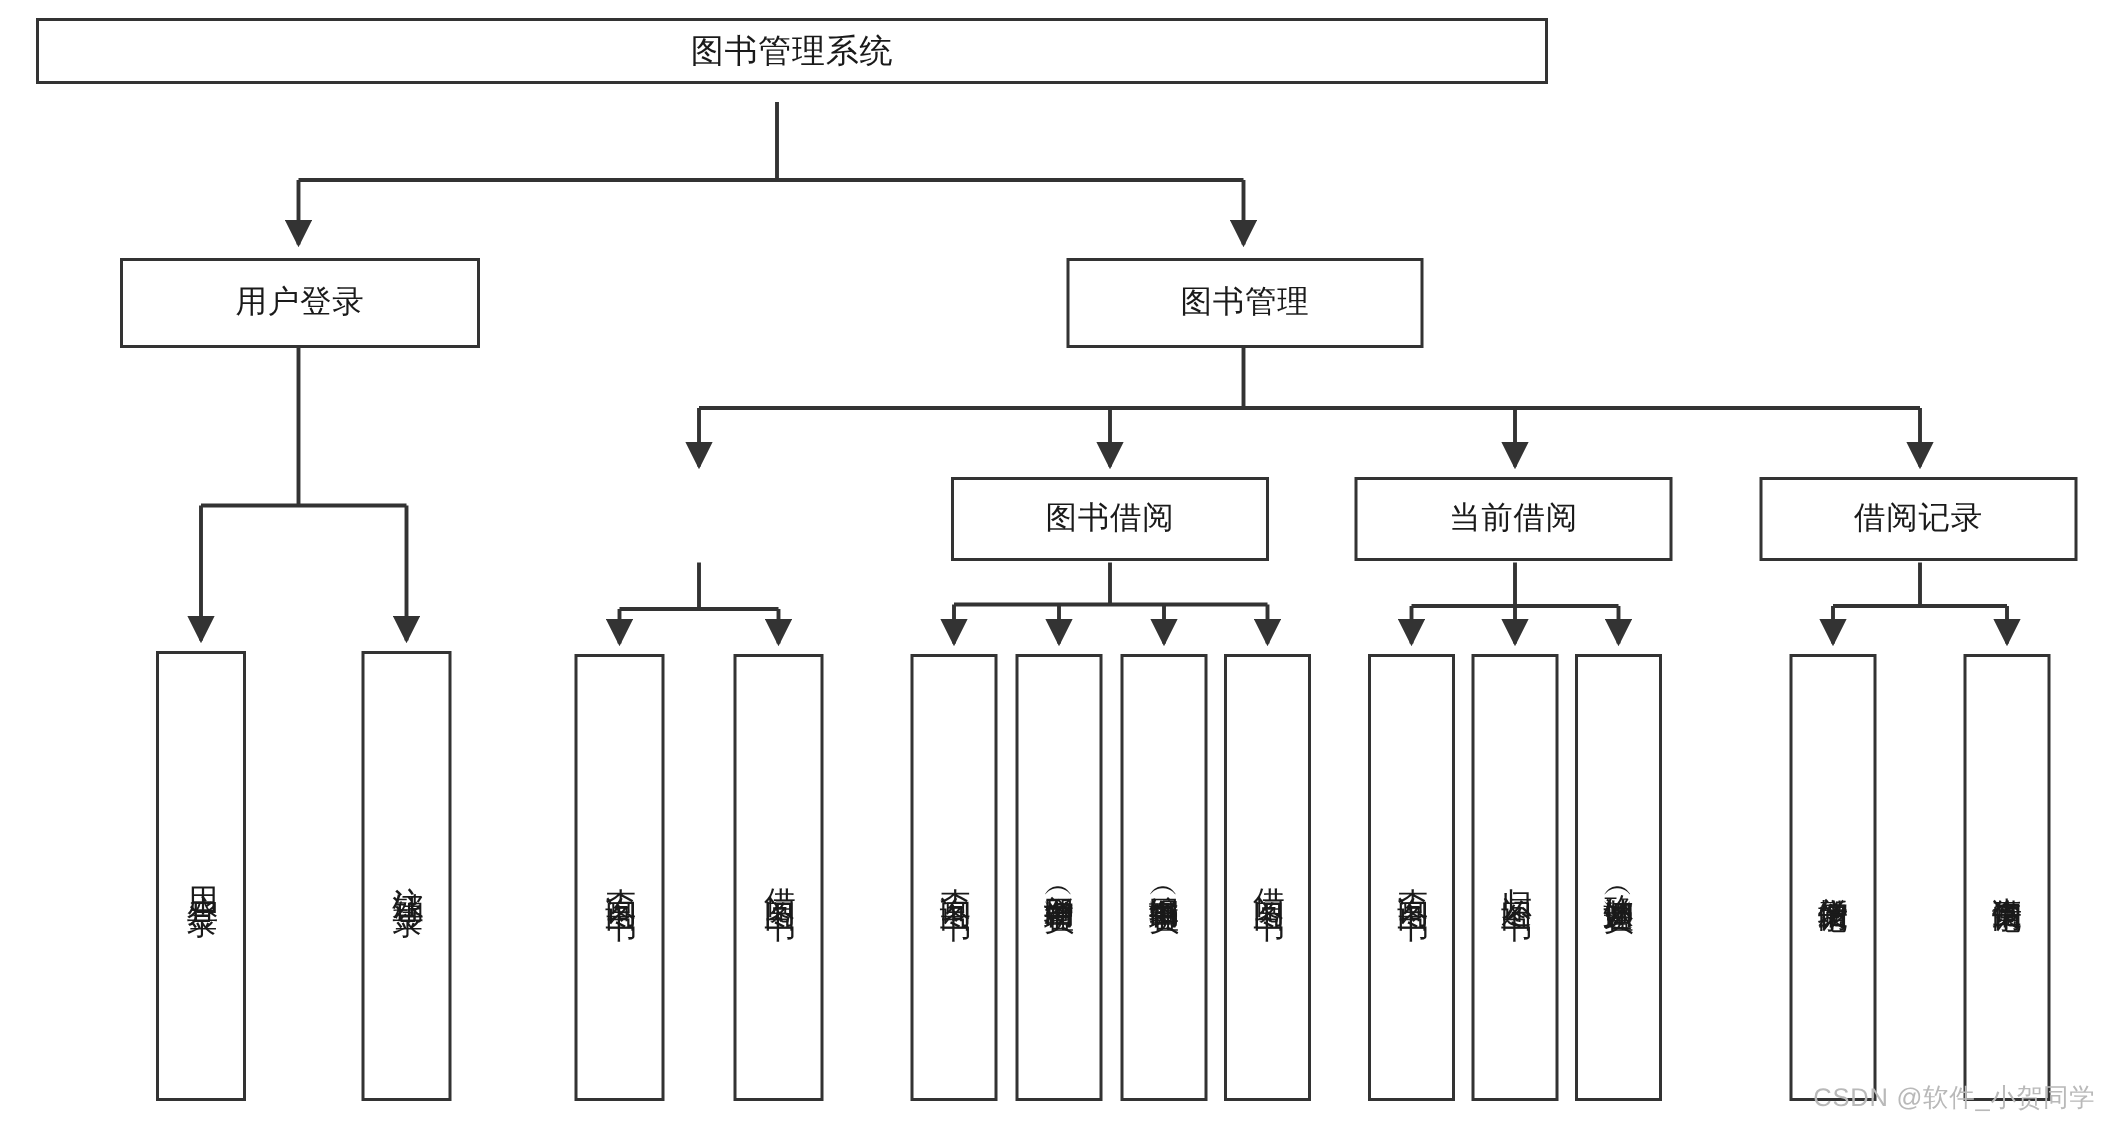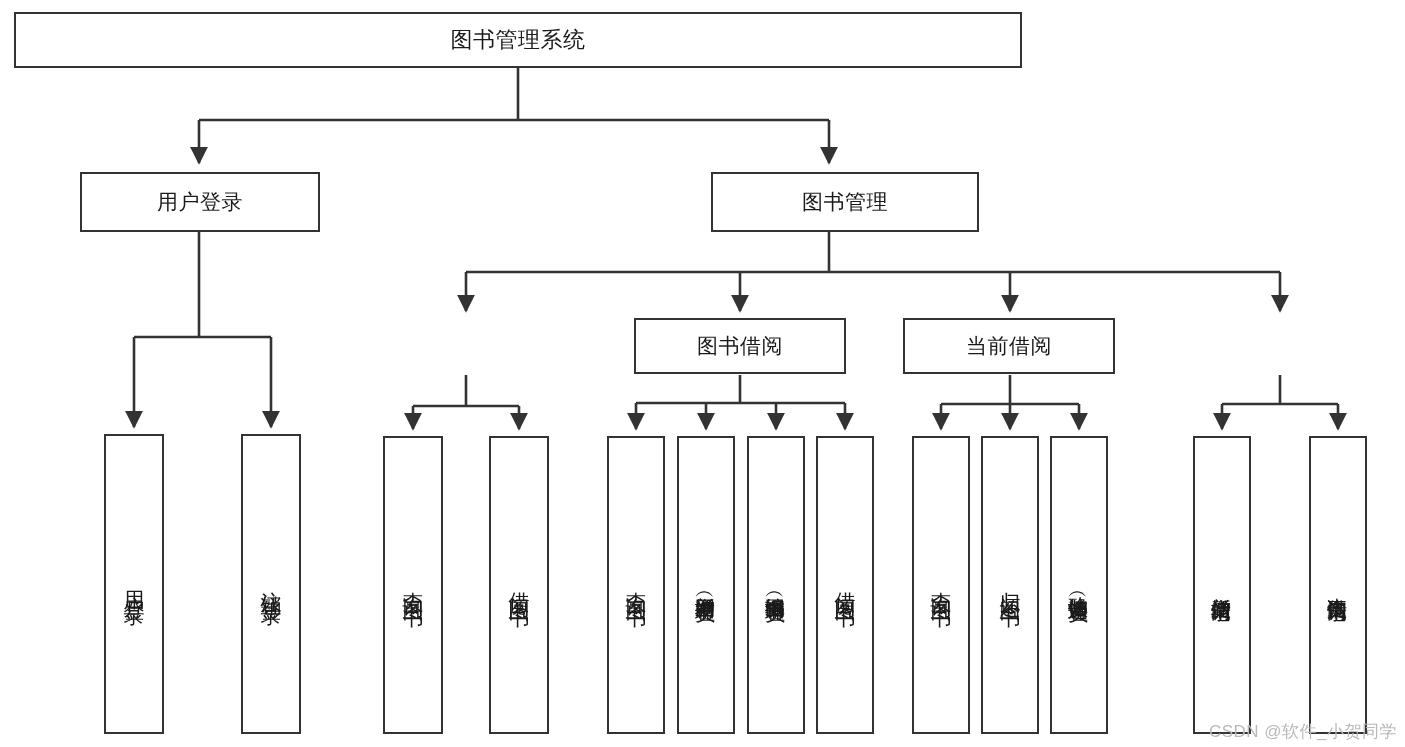--- a/index.html
+++ b/index.html
@@ -122,37 +122,40 @@
       <path d="M 1010 404 L 1010 429" marker-end="url(#arrow)"></path>
       <path d="M 1079 404 L 1079 429" marker-end="url(#arrow)"></path>
 
       <path d="M 1280 375 L 1280 404"></path>
       <path d="M 1222 404 L 1338 404"></path>
       <path d="M 1222 404 L 1222 429" marker-end="url(#arrow)"></path>
       <path d="M 1338 404 L 1338 429" marker-end="url(#arrow)"></path>
     </g>
   </svg>
 
-  <div class="node horiz root" style="left:14px; top:12px; width:1008px; height:56px;">
+  <div class="node horiz root" style="left:24px; top:12px; width:1008px; height:44px;">
     <span class="label">图书管理系统</span>
   </div>
 
   <div class="node horiz" style="left:80px; top:172px; width:240px; height:60px;">
     <span class="label">用户登录</span>
   </div>
-  <div class="node horiz" style="left:711px; top:172px; width:268px; height:60px;">
+  <div class="node horiz" style="left:711px; top:172px; width:238px; height:60px;">
     <span class="label">图书管理</span>
   </div>
 
   <div class="node horiz" style="left:903px; top:318px; width:212px; height:56px;">
     <span class="label">当前借阅</span>
   </div>
   <div class="node horiz" style="left:634px; top:318px; width:212px; height:56px;">
     <span class="label">图书借阅</span>
   </div>
+  <div class="node horiz" style="left:1173px; top:318px; width:212px; height:56px;">
+    <span class="label">借阅记录</span>
+  </div>
 
   <div class="node vert" style="left:104px; top:434px; width:60px; height:300px;">
     <span class="label">用户登录</span>
   </div>
   <div class="node vert" style="left:241px; top:434px; width:60px; height:300px;">
     <span class="label">注销登录</span>
   </div>
 
   <div class="node vert" style="left:383px; top:436px; width:60px; height:298px;">
     <span class="label">查询图书</span>

